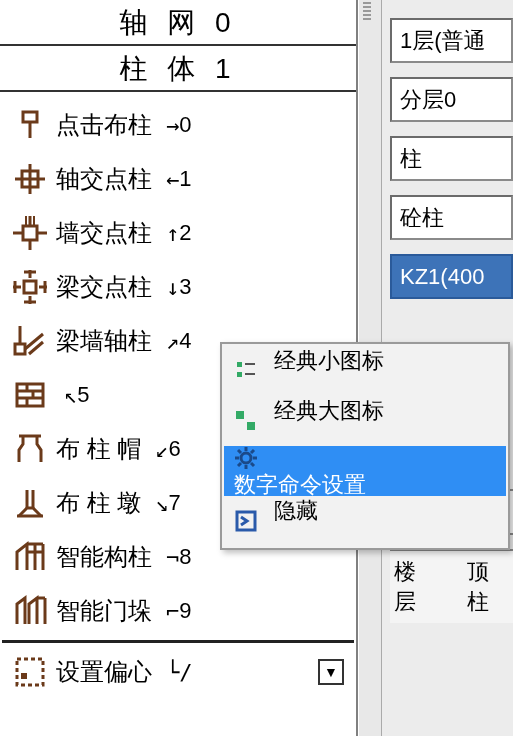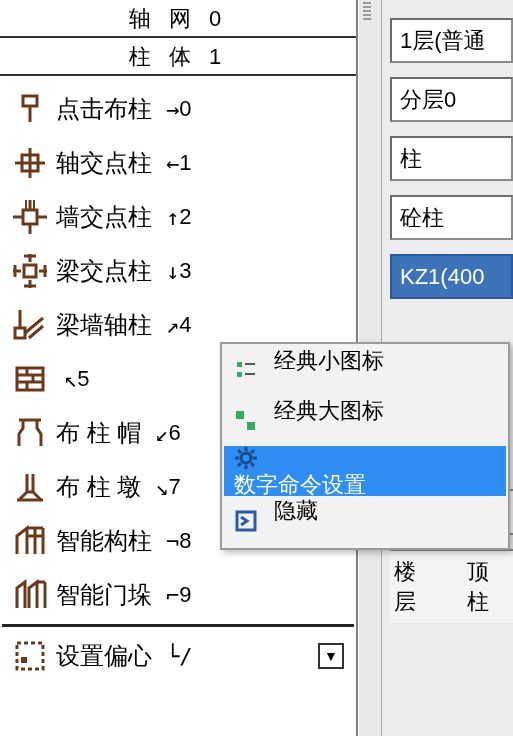--- a/index.html
+++ b/index.html
@@ -24,21 +24,21 @@
     border-right: 2px solid #808080;
     display: flex;
     flex-direction: column;
     background: #fff;
   }
   .header-row {
     border-bottom: 2px solid #333;
     text-align: center;
     padding: 4px 0 2px 0;
     letter-spacing: 6px;
-    font-size: 22px;
+    font-size: 28px;
   }
   .header-row.first { border-top: none; }
   .menu-list {
     flex: 1;
     padding: 6px 0 12px 0;
   }
   .menu-item {
     display: flex;
     align-items: center;
     padding: 2px 6px 2px 10px;

